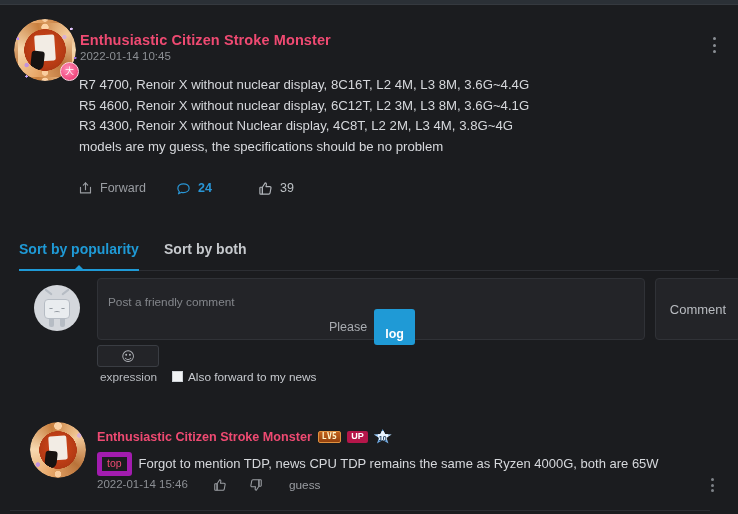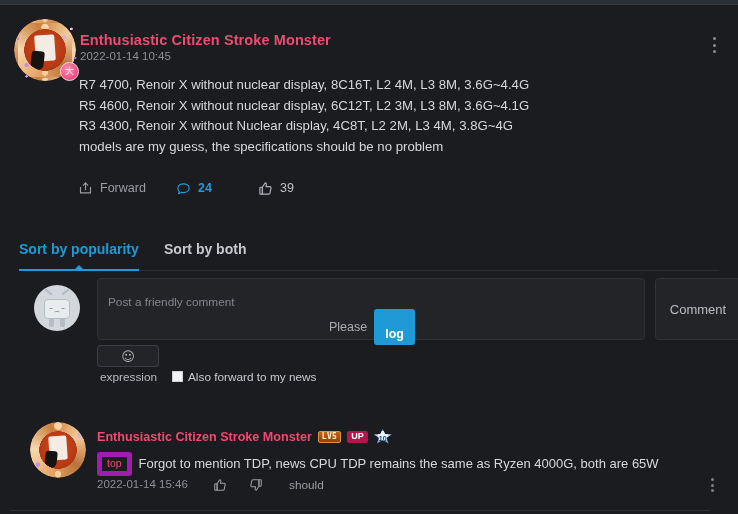--- a/index.html
+++ b/index.html
@@ -468,21 +468,21 @@
         </svg>
       </span>
       <span class="c-down">
         <svg width="14" height="14" viewBox="0 0 24 24" fill="none" stroke="#9a9da2" stroke-width="1.8" stroke-linecap="round" stroke-linejoin="round">
           <g transform="rotate(180 12 12)">
             <path d="M7 21V10l4.5-7c1.2 0 2 .9 2 2.2L12.8 9H19c1.1 0 2 .9 1.8 2l-1.5 8c-.2 1.1-1 2-2.1 2H7z"></path>
             <rect x="3" y="10" width="4" height="11" rx="1"></rect>
           </g>
         </svg>
       </span>
-      <span class="c-reply">should</span>
+      <span class="c-reply">guess</span>
     </div>
 
     <div class="c-kebab">
       <i></i>
       <i></i>
       <i></i>
     </div>
   </div>
 
   <div class="bottom-divider"></div>

